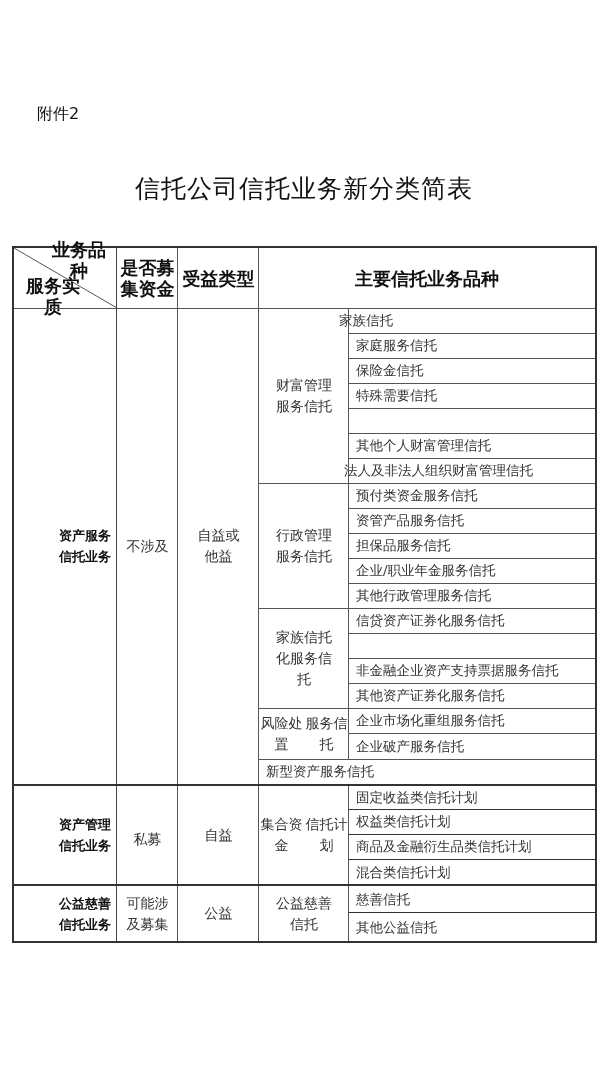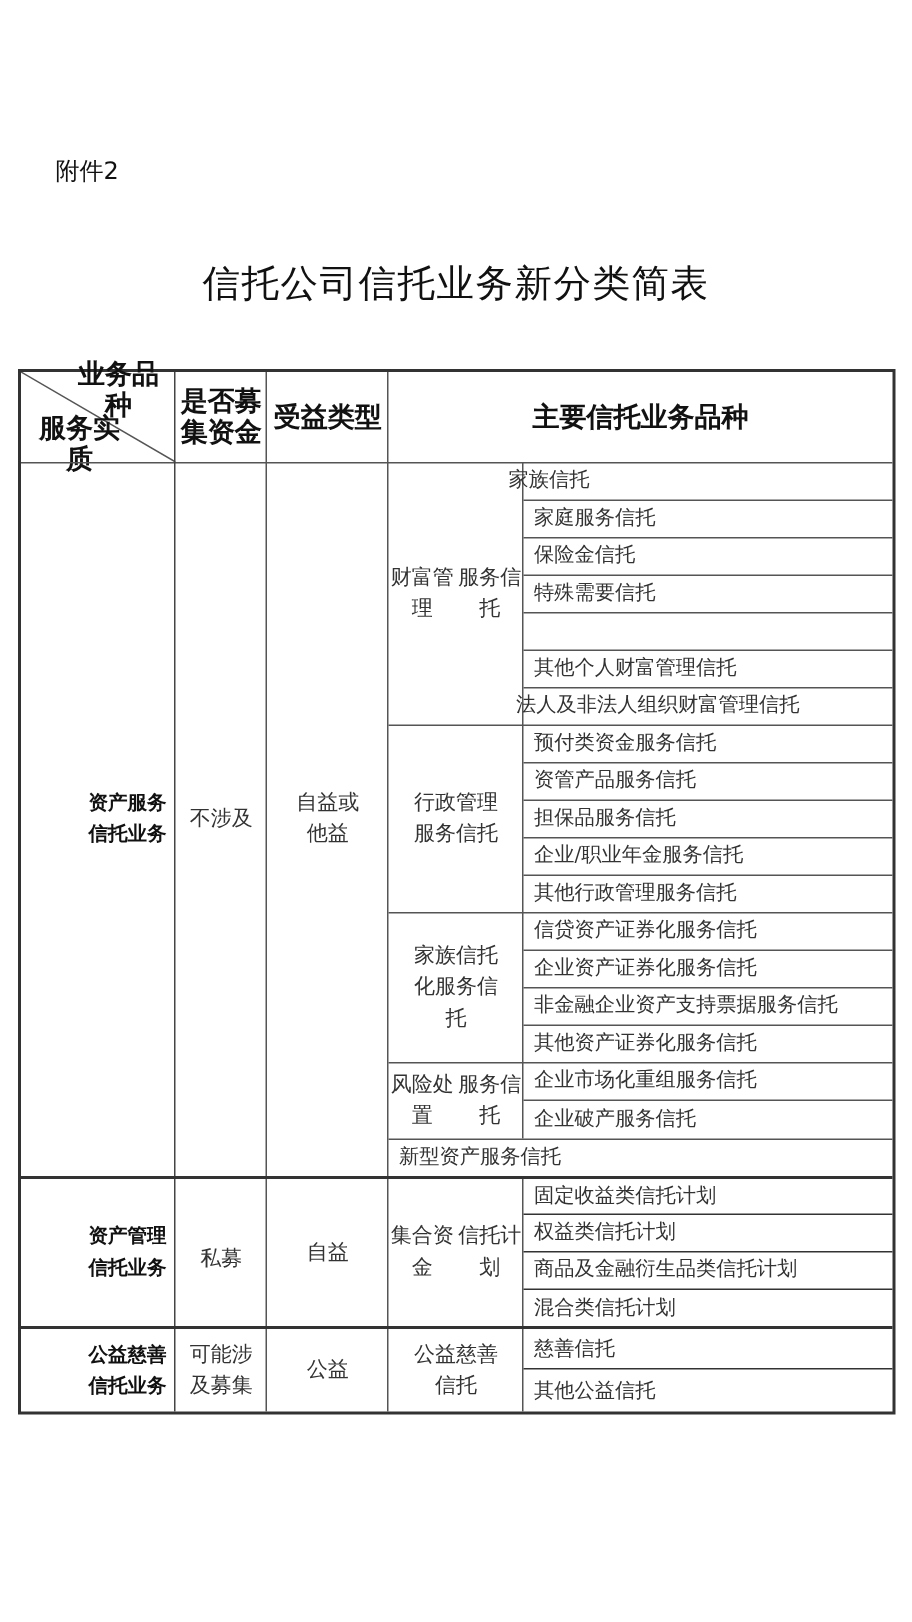--- a/index.html
+++ b/index.html
@@ -54,21 +54,21 @@
   <div class="cell cat" style="left:0;top:60px;width:102px;height:476px;flex-direction:column;">
     <span>资产服务</span>
     <span>信托业务</span>
   </div>
   <div class="cell sub" style="left:103px;top:60px;width:61px;height:476px;">不涉及</div>
   <div class="cell sub" style="left:164px;top:60px;width:81px;height:476px;flex-direction:column;">
     <span>自益或</span>
     <span>他益</span>
   </div>
 
-  <div class="cell sub" style="left:245px;top:60px;width:90px;height:175px;flex-direction:row;">
+  <div class="cell sub" style="left:245px;top:60px;width:90px;height:175px;flex-direction:column;">
     <span>财富管理</span>
     <span>服务信托</span>
   </div>
   <div class="cell item" style="left:318px;top:60px;width:246px;height:25px;">家族信托</div>
   <div class="hl" style="left:335px;top:85px;width:246px;"></div>
   <div class="cell item" style="left:335px;top:85px;width:246px;height:25px;">家庭服务信托</div>
   <div class="hl" style="left:335px;top:110px;width:246px;"></div>
   <div class="cell item" style="left:335px;top:110px;width:246px;height:25px;">保险金信托</div>
   <div class="hl" style="left:335px;top:135px;width:246px;"></div>
   <div class="cell item" style="left:335px;top:135px;width:246px;height:25px;">特殊需要信托</div>
@@ -94,21 +94,20 @@
   <div class="cell item" style="left:335px;top:335px;width:246px;height:25px;text-align:center;">其他行政管理服务信托</div>
   <div class="hl" style="left:245px;top:360px;width:336px;"></div>
 
   <div class="cell sub" style="left:245px;top:360px;width:90px;height:100px;flex-direction:column;">
     <span>家族信托</span>
     <span>化服务信</span>
     <span>托</span>
   </div>
   <div class="cell item" style="left:335px;top:360px;width:246px;height:25px;">信贷资产证券化服务信托</div>
   <div class="hl" style="left:335px;top:385px;width:246px;"></div>
-  <div class="cell item" style="left:335px;top:385px;width:246px;height:25px;">企业资产证券化服务信托</div>
   <div class="hl" style="left:335px;top:410px;width:246px;"></div>
   <div class="cell item" style="left:335px;top:410px;width:246px;height:25px;">非金融企业资产支持票据服务信托</div>
   <div class="hl" style="left:335px;top:435px;width:246px;"></div>
   <div class="cell item" style="left:335px;top:435px;width:246px;height:25px;">其他资产证券化服务信托</div>
   <div class="hl" style="left:245px;top:460px;width:336px;"></div>
 
   <div class="cell sub" style="left:245px;top:460px;width:90px;height:51px;flex-direction:row;">
     <span>风险处置</span>
     <span>服务信托</span>
   </div>

